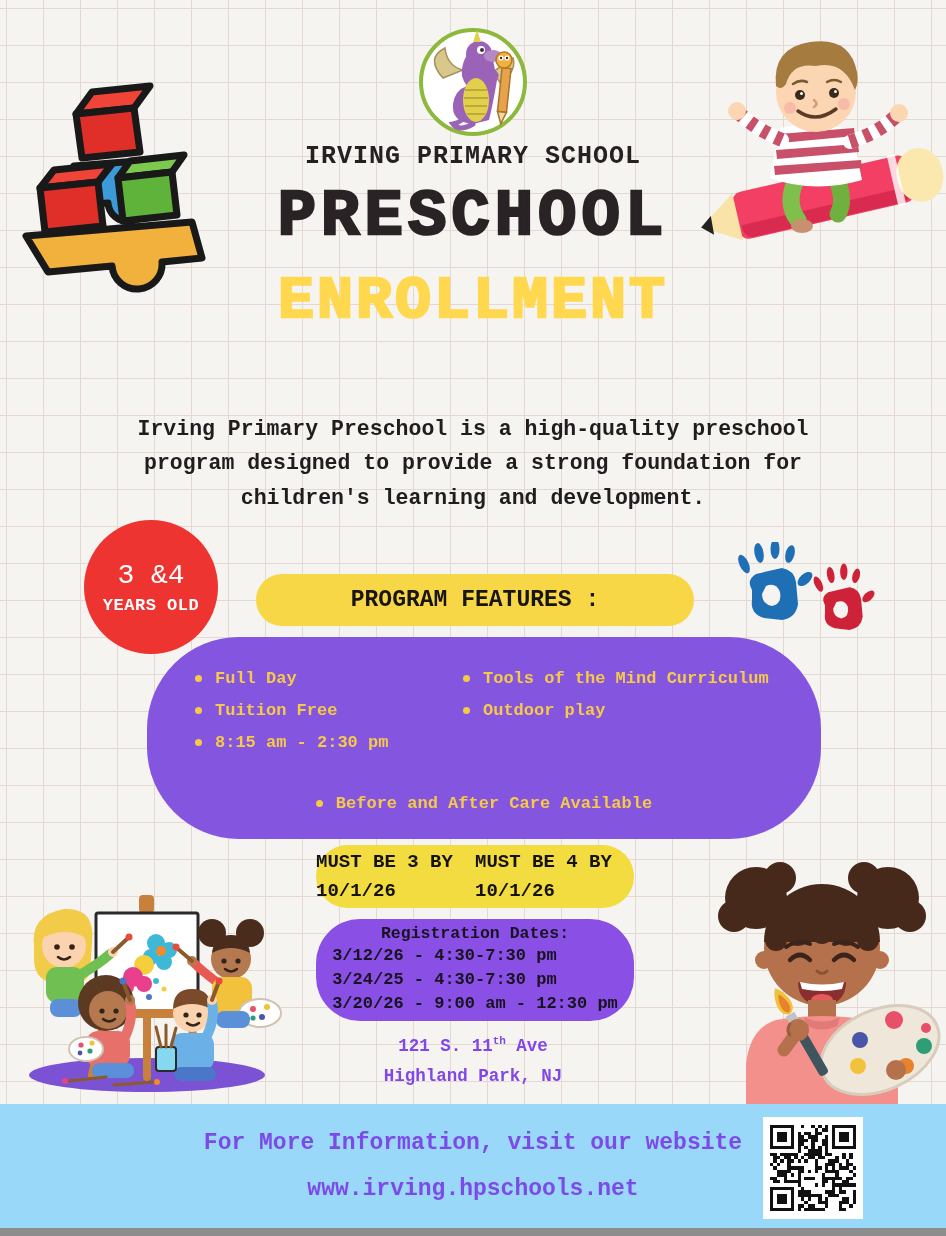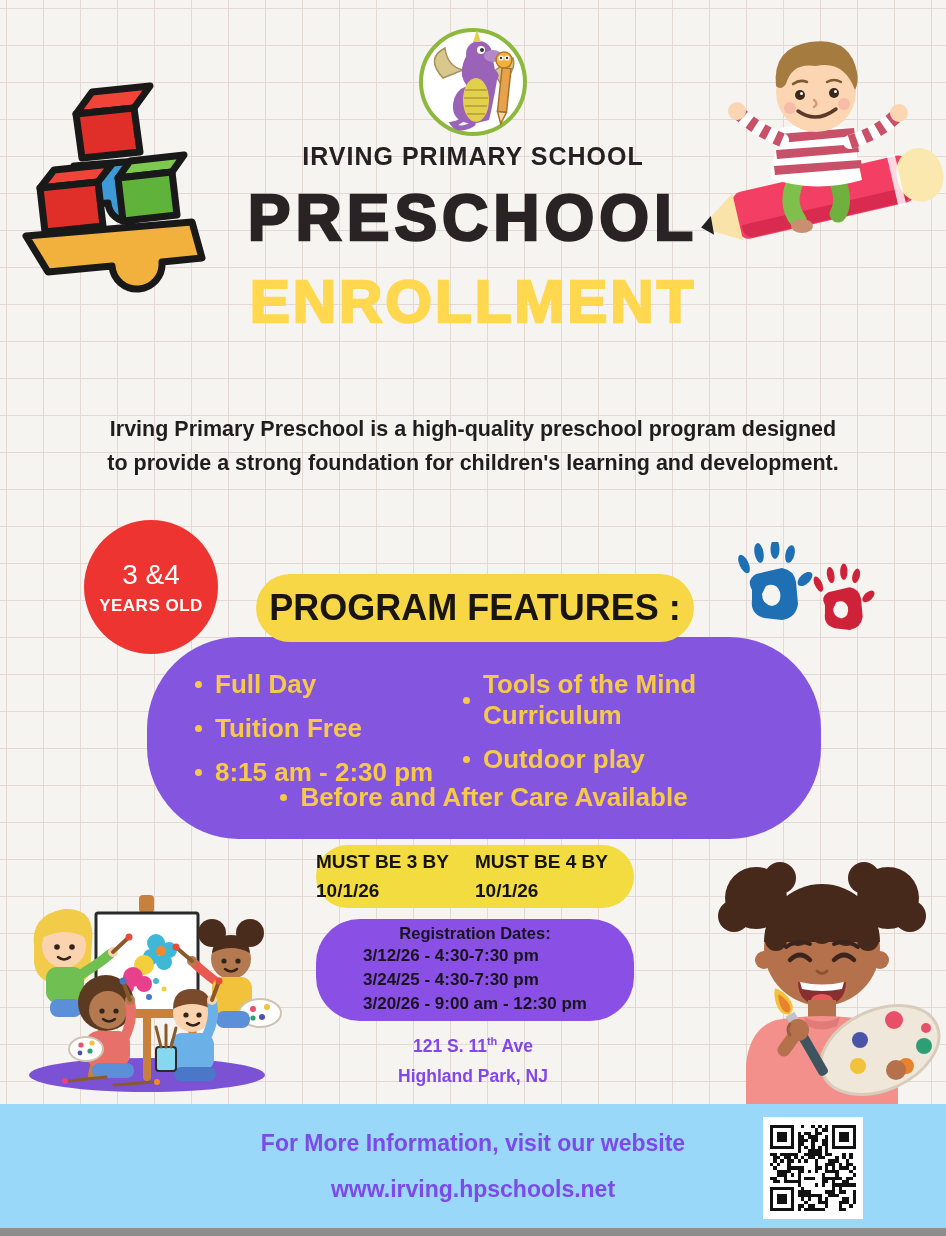--- a/index.html
+++ b/index.html
@@ -1,43 +1,43 @@
 <!DOCTYPE html>
 <html><head>
 <meta charset="utf-8">
 <style>
   html,body{margin:0;padding:0;background:#f6f4f1;}
   .page{position:relative;width:946px;height:1236px;overflow:hidden;
     background-color:#f6f4f1;
     background-image:linear-gradient(#e5d8d2 1px,transparent 1px),linear-gradient(90deg,#e5d8d2 1px,transparent 1px);
     background-size:37px 37px;background-position:6px 8px;
-    font-family:Liberation Sans, sans-serif;}
+    font-family:Liberation Mono, monospace;}
   .abs{position:absolute;}
   
   .logo{left:417px;top:26px;width:112px;height:112px;}
   .school-name{left:0;top:142px;width:100%;text-align:center;font-size:25px;font-weight:bold;letter-spacing:1px;color:#262022;}
   .title1{left:0;top:181px;width:100%;text-align:center;font-size:64px;font-weight:bold;color:#2a2326;letter-spacing:5px;-webkit-text-stroke:2.5px #2a2326;}
   .title2{left:0;top:267px;width:100%;text-align:center;font-size:60px;font-weight:bold;color:#FFD84F;letter-spacing:3px;-webkit-text-stroke:2.5px #FFD84F;}
   .blocks{left:12px;top:76px;width:218px;height:218px;}
   .boy{left:694px;top:24px;width:252px;height:240px;}
   
   .intro{left:103px;top:412px;width:740px;text-align:center;font-size:21.5px;font-weight:bold;color:#211d1f;line-height:1.6;}
   
   .age-circle{left:84px;top:520px;width:134px;height:134px;border-radius:50%;background:#EE3431;color:#fff;
     display:flex;flex-direction:column;align-items:center;justify-content:center;gap:5px;z-index:1;}
   .age-line1{font-size:28px;font-weight:normal;}
   .age-line2{font-size:17px;font-weight:bold;letter-spacing:.5px;}
   .features-box{left:147px;top:637px;width:674px;height:202px;background:#8456E0;border-radius:92px;z-index:2;}
-  .features-pill{left:256px;top:574px;width:438px;height:68px;background:#F8D747;border-radius:36px;
-    display:flex;align-items:center;justify-content:center;font-size:36px;font-weight:bold;color:#191513;z-index:3;}
+  .features-pill{left:256px;top:574px;width:438px;height:52px;background:#F8D747;border-radius:36px;
+    display:flex;align-items:center;justify-content:center;font-size:23px;font-weight:bold;color:#191513;z-index:3;}
   .features-cols{position:absolute;left:48px;top:32px;right:22px;display:flex;}
   .fcol{margin:0;padding:0;}
   .fcol-left{width:268px;}
   .fcol-right{flex:1;}
-  .fcol li,.fbottom li{list-style:none;display:flex;align-items:center;gap:13px;color:#F7C948;font-weight:bold;font-size:26px;margin:0 0 13px 0;}
+  .fcol li,.fbottom li{list-style:none;display:flex;align-items:center;gap:13px;color:#F7C948;font-weight:bold;font-size:17px;margin:0 0 13px 0;}
   .fcol li::before,.fbottom li::before{content:'';width:7px;height:7px;border-radius:50%;background:#F7C948;flex:none;}
   .fbottom{position:absolute;left:0;bottom:26px;width:100%;display:flex;justify-content:center;margin:0;padding:0;}
   .fbottom li{margin:0;}
   .hands{left:724px;top:542px;width:154px;height:104px;z-index:4;}
   
   .must-pill{left:316px;top:845px;width:318px;height:63px;background:#F3DC3F;border-radius:32px;
     display:flex;flex-direction:row;align-items:center;justify-content:center;font-weight:bold;font-size:19px;color:#15120f;line-height:1.5;}
   .reg-pill{left:316px;top:919px;width:318px;height:102px;background:#8A4FE4;border-radius:44px;
     display:flex;flex-direction:column;align-items:center;justify-content:center;color:#181320;font-weight:bold;}
   .reg-heading{font-size:16.5px;margin-bottom:1px;}

